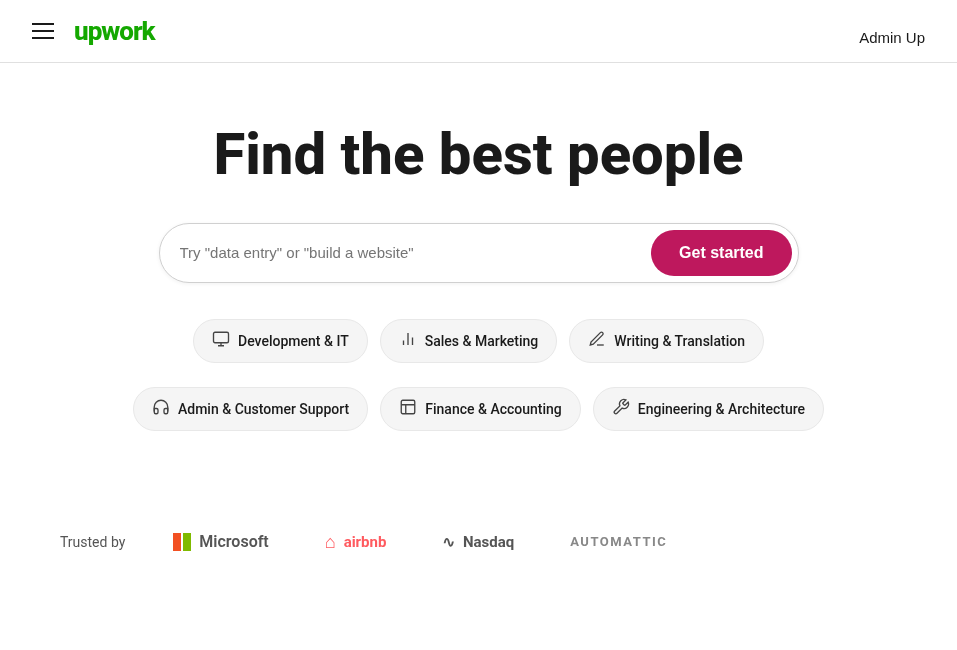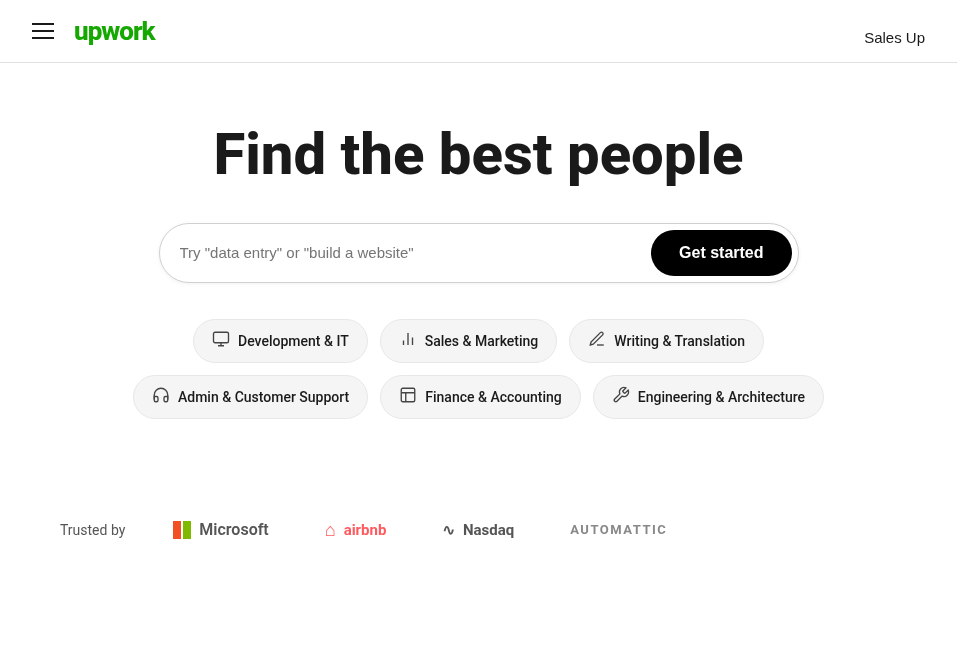--- a/index.html
+++ b/index.html
@@ -94,37 +94,37 @@
     .search-input {
       flex: 1;
       border: none;
       outline: none;
       font-size: 15px;
       color: #888;
       background: transparent;
     }
 
     .get-started-btn {
-      background: #000000;
+      background: #be185d;
       color: #fff;
       border: none;
       border-radius: 50px;
       padding: 14px 28px;
       font-size: 16px;
       font-weight: 600;
       cursor: pointer;
       white-space: nowrap;
     }
 
     
     .categories {
       display: flex;
       flex-direction: column;
       align-items: center;
-      gap: 12px;
+      gap: 24px;
       margin-top: 36px;
       width: 100%;
     }
 
     .category-row {
       display: flex;
       gap: 12px;
       flex-wrap: wrap;
       justify-content: center;
     }
@@ -223,21 +223,21 @@
   <div class="header-left">
     <div class="hamburger">
       <span></span>
       <span></span>
       <span></span>
     </div>
     <div class="logo">
       <span>upwork</span>
     </div>
   </div>
-  <button class="sign-up-btn">Sales Up</button>
+  <button class="sign-up-btn">Admin Up</button>
 </header>
 
 <section class="hero">
   <h1 class="hero-title">
     <span>Find the best people</span><br>
   </h1>
 
   <div class="search-container">
     <input class="search-input" type="text" placeholder="Try &quot;data entry&quot; or &quot;build a website&quot;" style="">
     <button class="get-started-btn">Get started</button>

